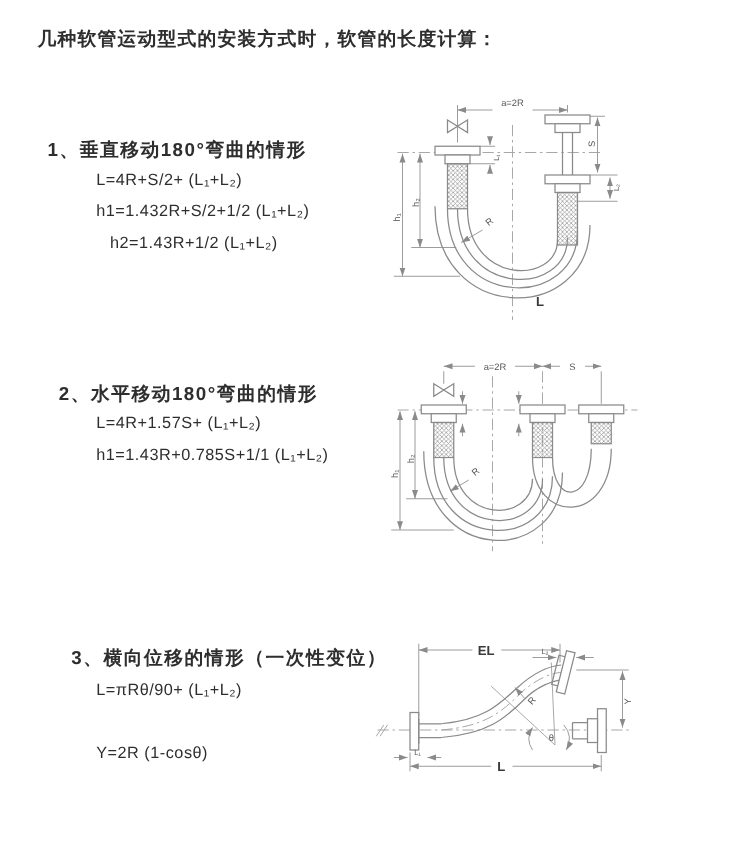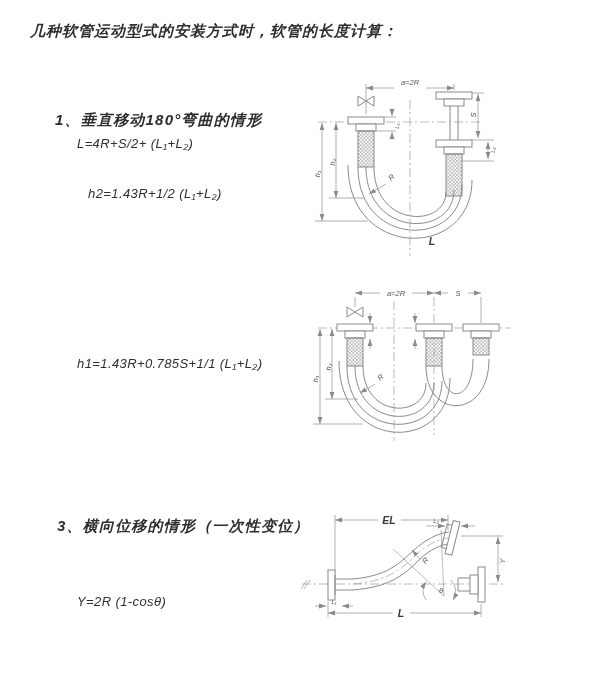--- a/index.html
+++ b/index.html
@@ -1,17 +1,17 @@
 <!DOCTYPE html>
 <html><head>
 <meta charset="utf-8">
 <style>
   html,body{margin:0;padding:0;background:#fff;}
   .page{position:relative;width:600px;height:675px;background:#ffffff;overflow:hidden;
-        font-family:"Liberation Sans","DejaVu Sans",sans-serif;color:#2e2e2e;font-style:italic;}
+        font-family:"Liberation Sans","DejaVu Sans",sans-serif;color:#2e2e2e;}
   .abs{position:absolute;white-space:nowrap;}
   .title{font-size:15px;font-weight:bold;letter-spacing:1px;}
   .sec-head{font-size:15px;font-weight:bold;letter-spacing:1.2px;}
   .formula{font-size:13px;letter-spacing:.4px;}
   svg{position:absolute;overflow:visible;}
   svg text{font-family:"Liberation Sans","DejaVu Sans",sans-serif;fill:#555;}
   .lb{font-size:7.5px;}
   .lbs{font-size:6px;}
   .lbb{font-size:10.5px;font-weight:bold;fill:#3a3a3a;}
   .dr{stroke:#8a8a8a;stroke-width:1;fill:none;}
@@ -20,22 +20,23 @@
   .thin{stroke:#9c9c9c;stroke-width:.7;fill:none;}
   .cl{stroke:#a8a8a8;stroke-width:.8;fill:none;stroke-dasharray:9 3 2 3;}
 </style>
 </head>
 <body>
 
 <div class="page">
 
   <div class="abs title" style="left:30px;top:22px;">几种软管运动型式的安装方式时，软管的长度计算：</div>
 
-  <div class="abs sec-head" style="left:55px;top:111px;">1、垂直移动180°弯曲的情形</div>
+  <div class="abs sec-head" style="left:38px;top:111px;">1、垂直移动180°弯曲的情形</div>
   <div class="abs formula" style="left:77px;top:136px;">L=4R+S/2+ (L₁+L₂)</div>
+  <div class="abs formula" style="left:77px;top:161px;">h1=1.432R+S/2+1/2 (L₁+L₂)</div>
   <div class="abs formula" style="left:88px;top:186px;">h2=1.43R+1/2 (L₁+L₂)</div>
 
   <svg style="left:310px;top:70px;" width="290" height="190" viewBox="0 0 290 190">
     <defs>
       <marker id="mA" markerWidth="8" markerHeight="6" refX="7" refY="3" orient="auto-start-reverse" markerUnits="userSpaceOnUse">
         <path d="M0,0.6 L7,3 L0,5.4 Z" fill="#8a8a8a"></path>
       </marker>
       <pattern id="pA" width="3.5" height="3.5" patternUnits="userSpaceOnUse">
         <path d="M0,3.5 L3.5,0 M0,0 L3.5,3.5" stroke="#9a9a9a" stroke-width="0.6"></path>
       </pattern>
@@ -96,20 +97,22 @@
       <text class="lb" x="81" y="111" transform="rotate(-40 81 111)">R</text>
       <text class="lbb" x="122" y="175" text-anchor="middle">L</text>
       <text class="lb" x="8" y="106" text-anchor="middle" transform="rotate(-90 8 104)">h₁</text>
       <text class="lb" x="23" y="94" text-anchor="middle" transform="rotate(-90 23 92)">h₂</text>
       <text class="lbs" x="89" y="56" text-anchor="middle" transform="rotate(-90 89 56)">L₁</text>
       <text class="lb" x="165" y="48" text-anchor="middle" transform="rotate(-90 164 46)">S</text>
       <text class="lbs" x="184" y="81" text-anchor="middle" transform="rotate(-90 184 80)">L₂</text>
     </g>
   </svg>
 
+  <div class="abs sec-head" style="left:47px;top:306px;">2、水平移动180°弯曲的情形</div>
+  <div class="abs formula" style="left:77px;top:330px;">L=4R+1.57S+ (L₁+L₂)</div>
   <div class="abs formula" style="left:77px;top:356px;">h1=1.43R+0.785S+1/1 (L₁+L₂)</div>
 
   <svg style="left:308px;top:283px;" width="290" height="170" viewBox="0 0 290 170">
     <defs>
       <marker id="mB" markerWidth="8" markerHeight="6" refX="7" refY="3" orient="auto-start-reverse" markerUnits="userSpaceOnUse">
         <path d="M0,0.6 L7,3 L0,5.4 Z" fill="#8a8a8a"></path>
       </marker>
       <pattern id="pB" width="3.5" height="3.5" patternUnits="userSpaceOnUse">
         <path d="M0,3.5 L3.5,0 M0,0 L3.5,3.5" stroke="#9a9a9a" stroke-width="0.6"></path>
       </pattern>
@@ -171,20 +174,21 @@
     <g>
       <text class="lb" x="88" y="13" text-anchor="middle">a=2R</text>
       <text class="lb" x="150" y="13" text-anchor="middle">S</text>
       <text class="lb" x="72" y="98" transform="rotate(-40 72 98)">R</text>
       <text class="lb" x="8" y="98" text-anchor="middle" transform="rotate(-90 8 96)">h₁</text>
       <text class="lb" x="21" y="86" text-anchor="middle" transform="rotate(-90 21 84)">h₂</text>
     </g>
   </svg>
 
   <div class="abs sec-head" style="left:57px;top:517px;">3、横向位移的情形（一次性变位）</div>
+  <div class="abs formula" style="left:77px;top:544px;">L=πRθ/90+ (L₁+L₂)</div>
   <div class="abs formula" style="left:77px;top:570px;margin-top:24px;">Y=2R (1-cosθ)</div>
 
   <svg style="left:298px;top:503px;" width="300" height="145" viewBox="0 0 300 145">
     <defs>
       <marker id="mC" markerWidth="8" markerHeight="6" refX="7" refY="3" orient="auto-start-reverse" markerUnits="userSpaceOnUse">
         <path d="M0,0.6 L7,3 L0,5.4 Z" fill="#8a8a8a"></path>
       </marker>
     </defs>
 
     <g>

